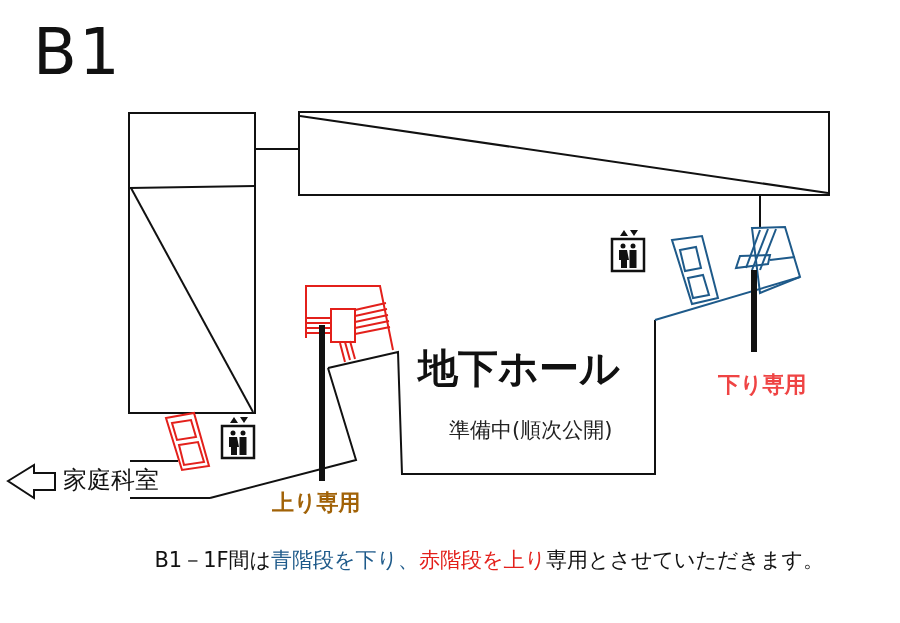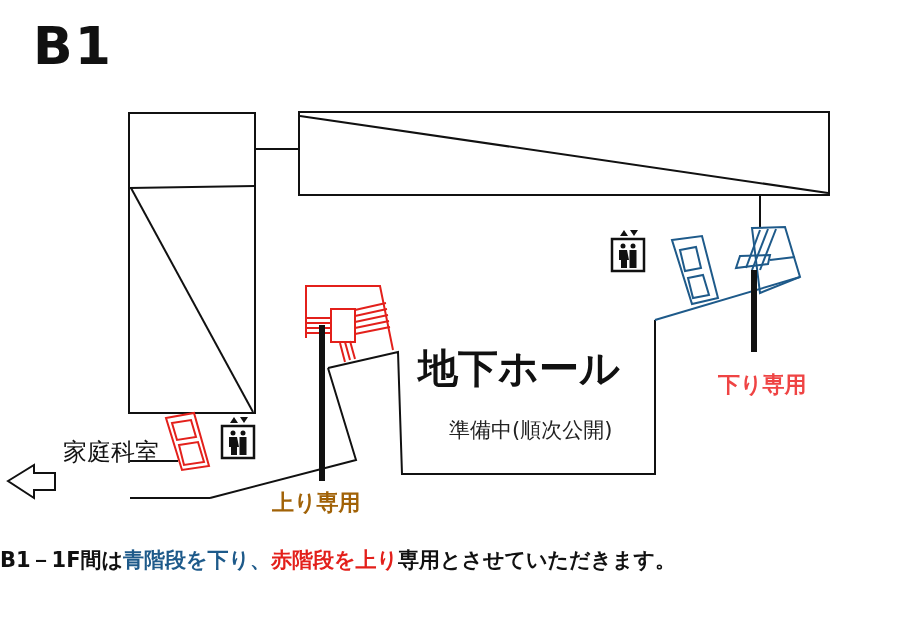--- a/index.html
+++ b/index.html
@@ -1,28 +1,28 @@
 <!DOCTYPE html>
 <html><head>
 <meta charset="utf-8">
 <style>
   html, body { margin: 0; padding: 0; background: #ffffff; }
   body { width: 900px; height: 623px; position: relative; overflow: hidden;
          font-family: "DejaVu Sans", "Liberation Sans", sans-serif; }
-  #floor-label { position: absolute; left: 33px; top: 20px; font-size: 52px; font-weight: bold;
+  #floor-label { position: absolute; left: 33px; top: 20px; font-size: 64px; font-weight: normal;
                  color: #111; font-family: "DejaVu Sans", sans-serif; letter-spacing: 2px; line-height: 1; }
   svg#map { position: absolute; left: 0; top: 0; }
   .lbl { position: absolute; white-space: nowrap; line-height: 1; }
   #hall-title { left: 418px; top: 348px; font-size: 40px; font-weight: bold; color: #111; }
   #hall-status { left: 449px; top: 420px; font-size: 21px; color: #222; }
   #down-label { left: 718px; top: 374px; font-size: 22px; font-weight: bold; }
   #up-label { left: 272px; top: 492px; font-size: 22px; font-weight: bold; }
-  #home-ec-label { left: 63px; top: 440px; font-size: 24px; color: #111; }
-  #notice { position: absolute; left: 0; width: 824px; top: 544px; text-align: left;
-            font-size: 21px; font-weight: bold; color: #111; line-height: 32px; }
+  #home-ec-label { left: 63px; top: 468px; font-size: 24px; color: #111; }
+  #notice { position: absolute; left: 0; width: 824px; top: 544px; text-align: right;
+            font-size: 21px; font-weight: normal; color: #111; line-height: 32px; }
 </style>
 </head>
 <body>
 
 <div id="floor-label">B1</div>
 
 <svg id="map" width="900" height="623" viewBox="0 0 900 623">
   <g fill="none" stroke="#111" stroke-width="2">
 
     <g>

